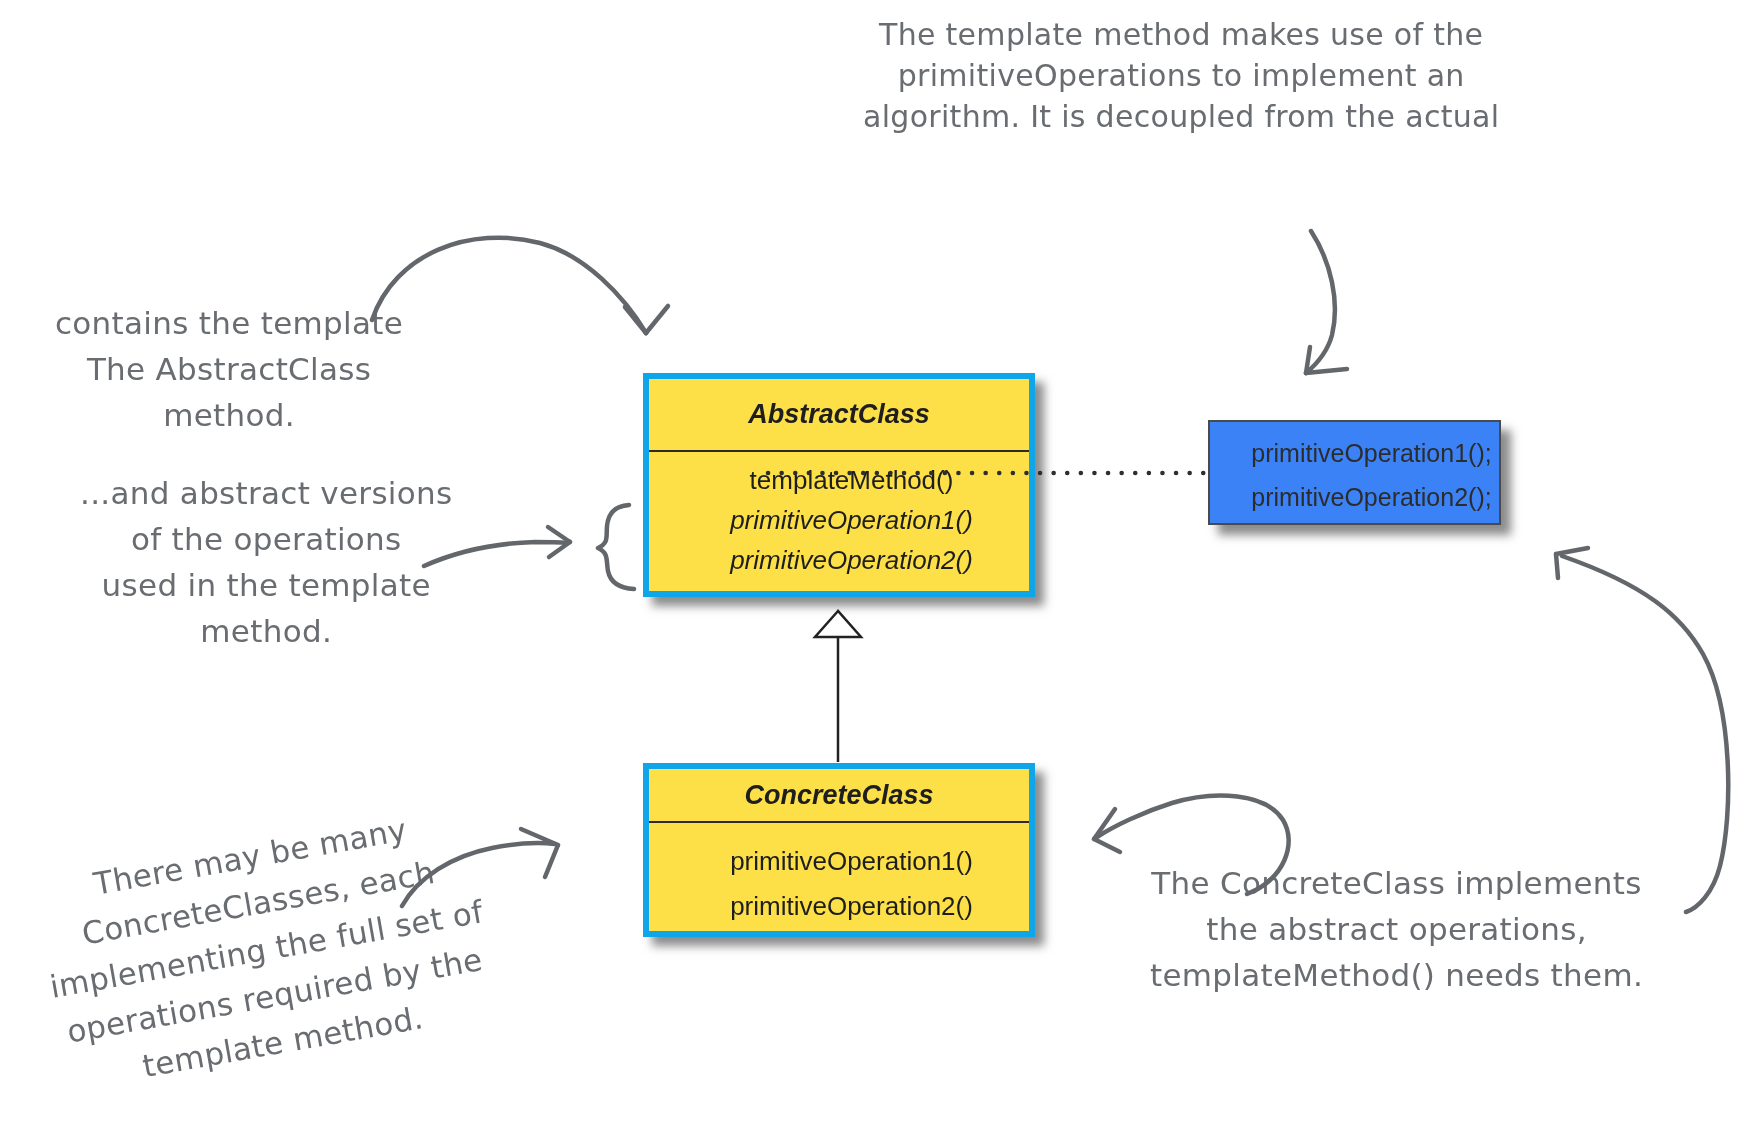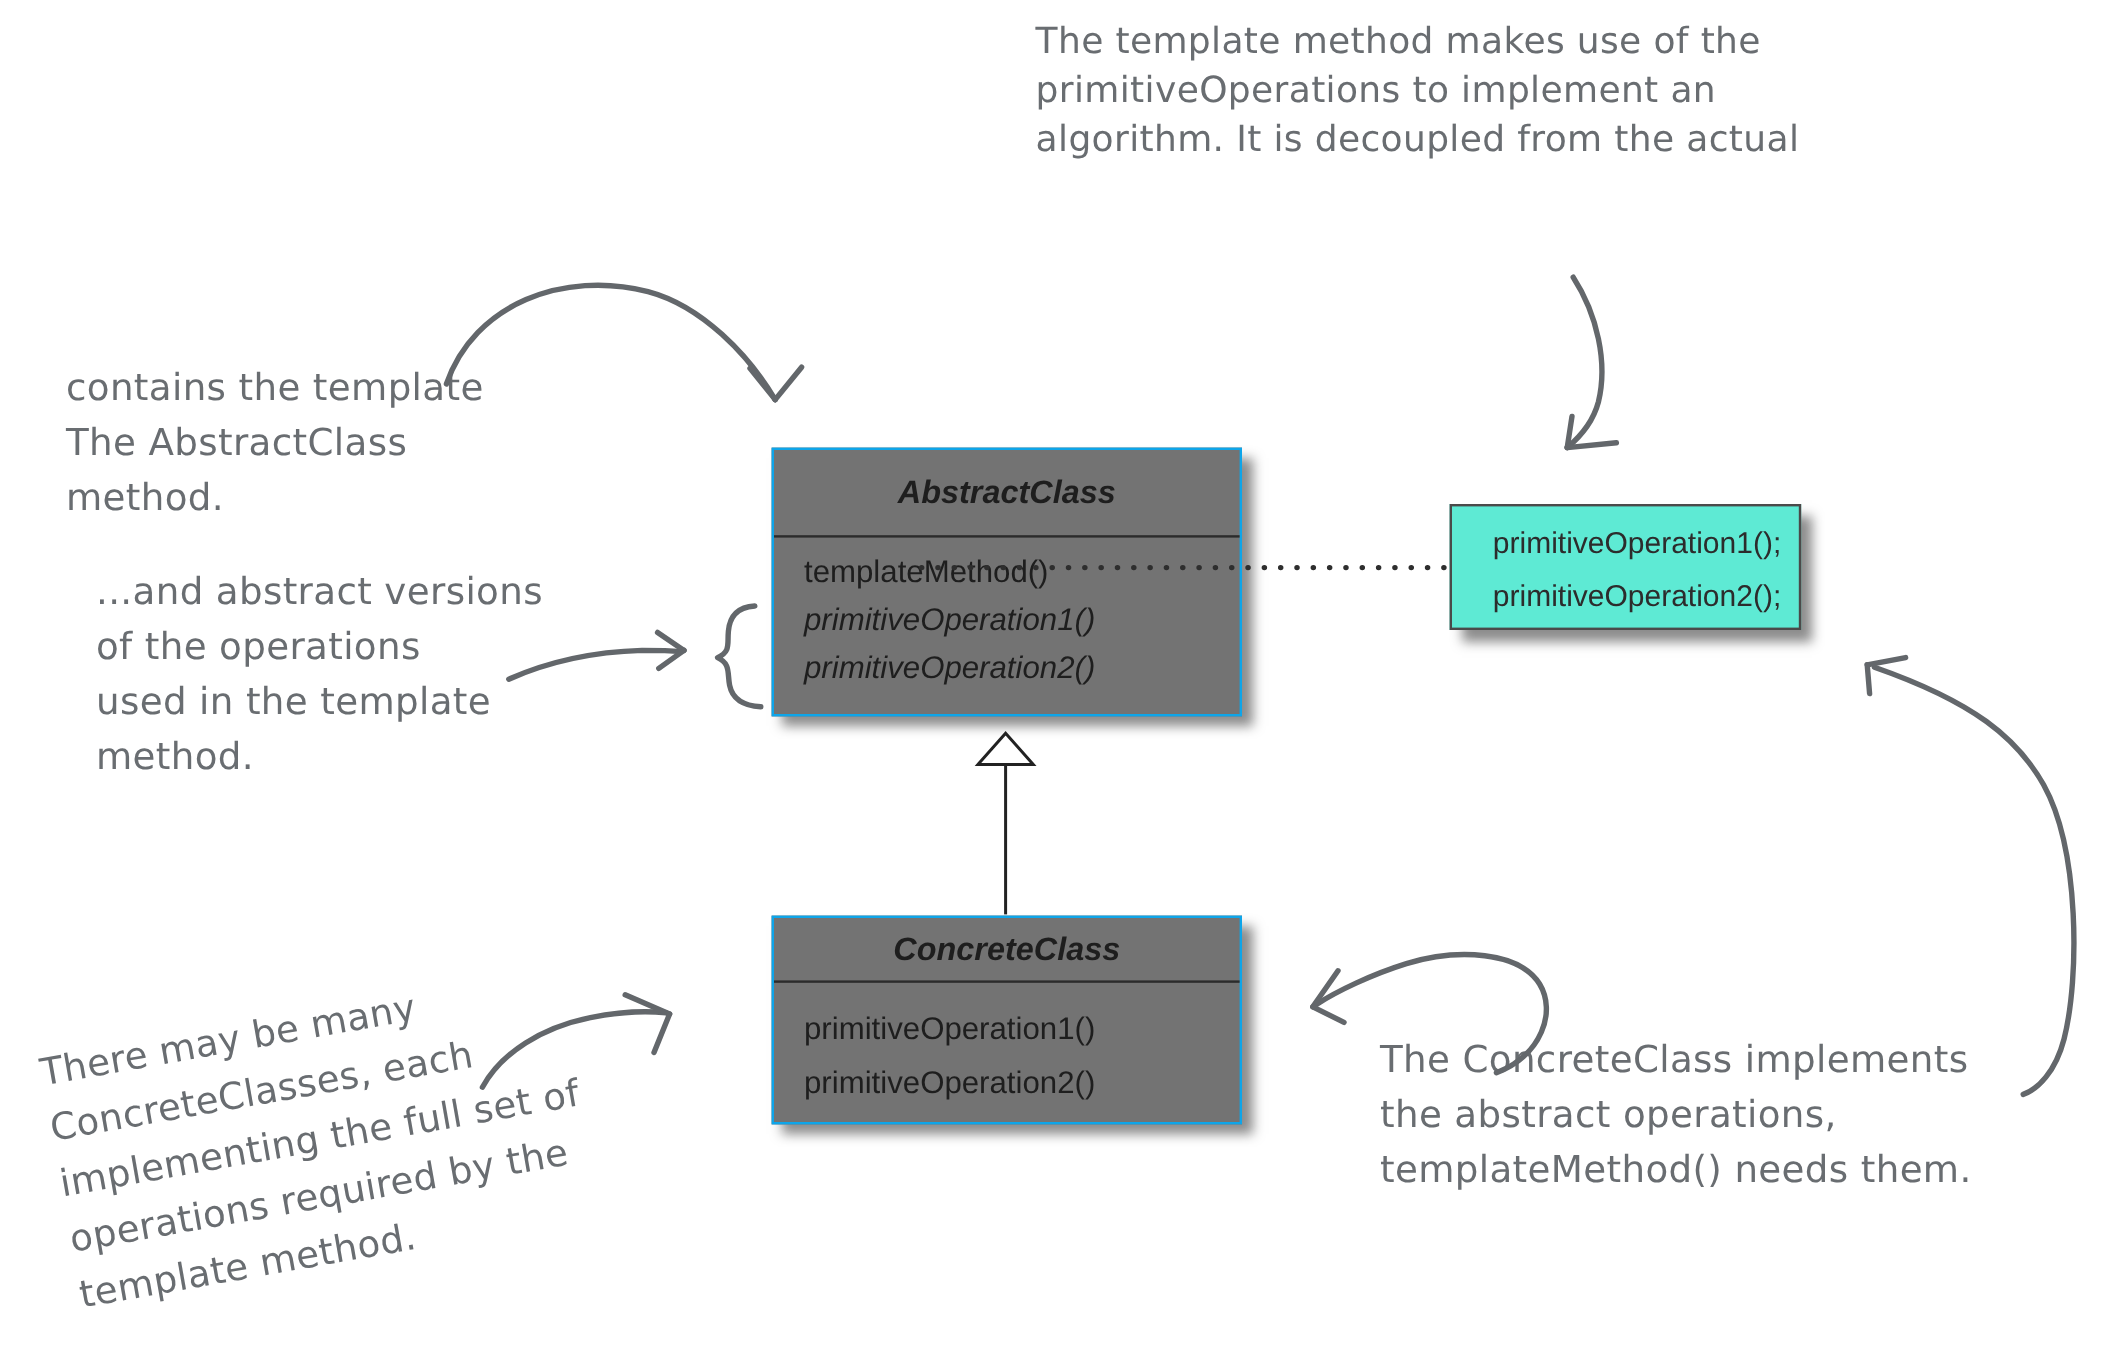--- a/index.html
+++ b/index.html
@@ -2,42 +2,43 @@
 <html><head>
 <meta charset="utf-8">
 <style>
   html,body{margin:0;padding:0;background:#ffffff;}
   .canvas{
     position:relative;
     width:1758px;height:1140px;
     background:#ffffff;
     overflow:hidden;
     font-family:"Liberation Sans", sans-serif;
+    text-align:center;
   }
   
   .hand{
     position:absolute;
     color:#696d71;
     font-family:"DejaVu Sans", sans-serif;
     letter-spacing:0.3px;
     white-space:nowrap;
   }
   .hand .line{display:block;}
   .ann-top{left:863px;top:14px;font-size:30px;line-height:41px;}
   .ann-left1{left:55px;top:300px;font-size:31px;line-height:46px;}
   .ann-left2{left:48px;top:470px;font-size:31px;line-height:46px;margin-left:32px;}
   .ann-bl{left:30px;top:872px;font-size:31px;line-height:47px;
           transform:rotate(-10deg);transform-origin:left top;}
   .ann-br{left:1150px;top:860px;font-size:31px;line-height:46px;}
 
   
   .uml-box{
     position:absolute;
-    background:#737373;
-    border:2px solid #0ea5e9;
+    background:#fde047;
+    border:6px solid #0ea5e9;
     box-shadow:9px 9px 9px rgba(45,45,45,0.55);
     box-sizing:border-box;
   }
   .uml-box .title{
     display:flex;align-items:center;justify-content:center;
     border-bottom:2px solid #2b2b2b;
     font-weight:bold;font-size:27px;color:#1e1e1e;
   }
   .uml-box.abstract{left:643px;top:373px;width:392px;height:224px;}
   .uml-box.abstract .title{height:71px;font-style:italic;}
@@ -45,21 +46,21 @@
   .uml-box.concrete .title{height:52px;font-style:italic;}
   .uml-box .methods{padding:8px 0 0 25px;}
   .uml-box .method{font-size:26px;line-height:40px;color:#1e1e1e;}
   .uml-box.concrete .methods{padding-top:16px;}
   .uml-box.concrete .method{line-height:45px;}
   .method.it{font-style:italic;}
 
   
   .note-box{
     position:absolute;left:1208px;top:420px;width:293px;height:105px;
-    background:#5eead4;border:2px solid #4a4a4a;
+    background:#3b82f6;border:2px solid #4a4a4a;
     box-shadow:10px 10px 9px rgba(45,45,45,0.55);
     box-sizing:border-box;
     padding:9px 0 0 34px;
   }
   .note-box .code-line{font-size:25px;line-height:44px;color:#2c2c2c;}
 
   
   svg.overlay{position:absolute;left:0;top:0;z-index:5;pointer-events:none;}
   .hand-stroke{stroke:#63676b;stroke-width:4.5;fill:none;stroke-linecap:round;stroke-linejoin:round;}
   .uml-stroke{stroke:#222222;stroke-width:2.5;fill:none;}

